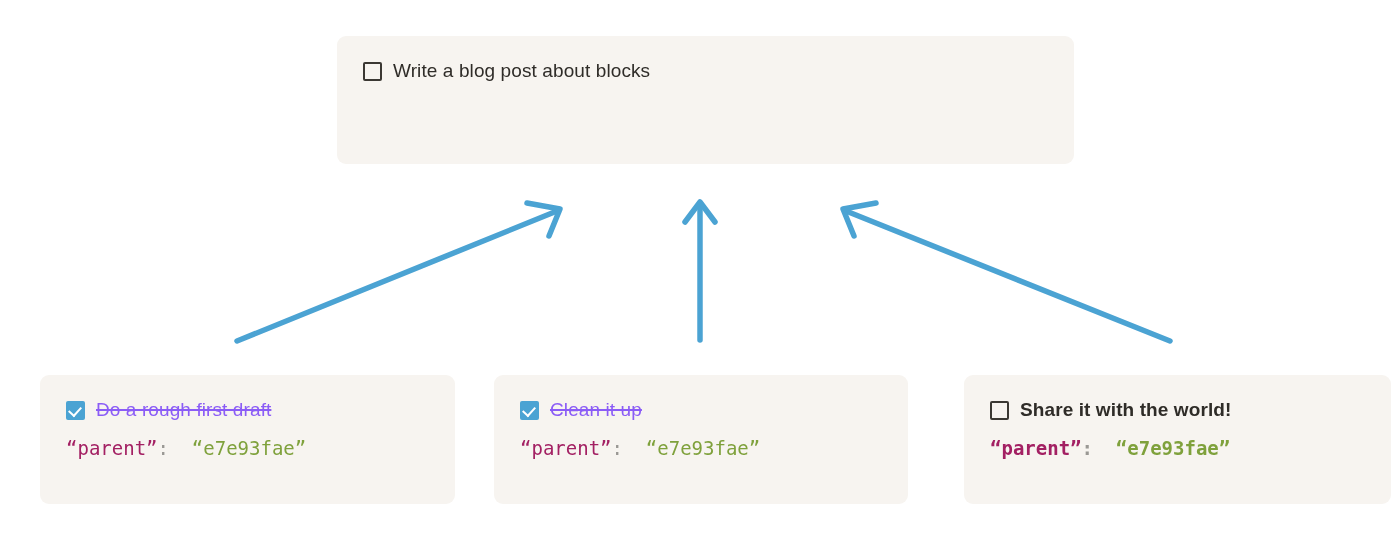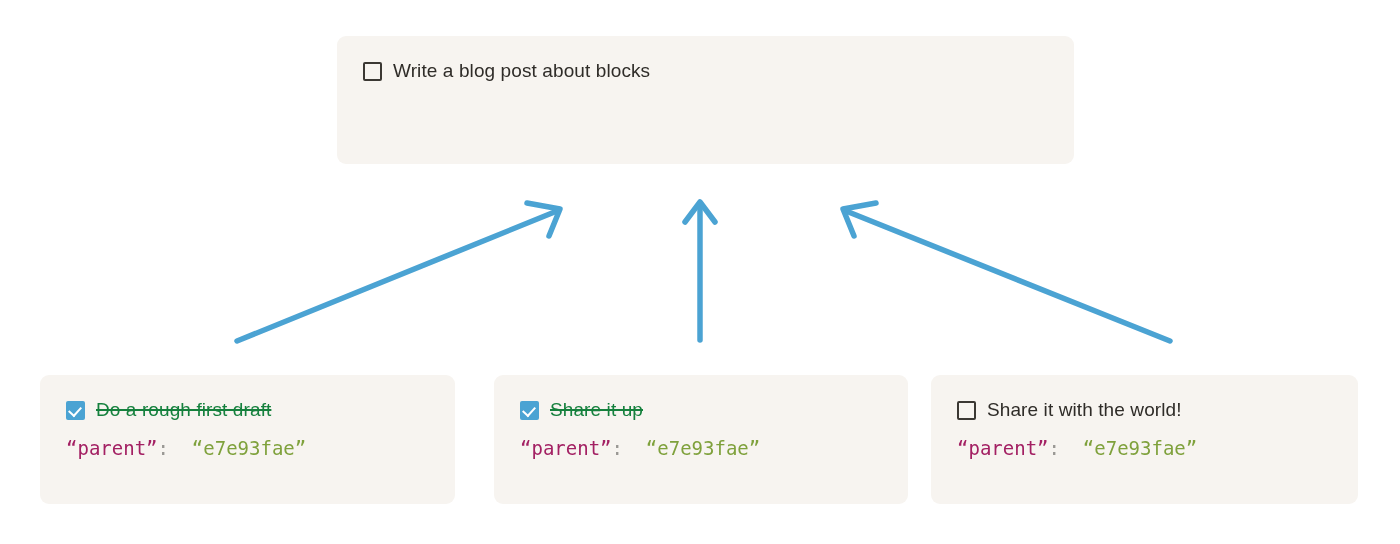--- a/index.html
+++ b/index.html
@@ -48,21 +48,21 @@
     width: 737px;
     height: 128px;
   }
 
   .card-child {
     top: 375px;
     height: 129px;
   }
   .card-child-1 { left: 40px;  width: 415px; }
   .card-child-2 { left: 494px; width: 414px; }
-  .card-child-3 { left: 931px; width: 427px; }
+  .card-child-3 { left: 964px; width: 427px; font-weight: bold; }
 
   
   .task-row {
     display: flex;
     align-items: center;
     gap: 11px;
     height: 26px;
   }
 
   .checkbox {
@@ -94,21 +94,21 @@
   }
 
   .task-label {
     font-size: 19px;
     line-height: 24px;
     color: #2f2c28;
     letter-spacing: 0.1px;
     white-space: nowrap;
   }
   .task-label.done {
-    color: #15803d;
+    color: #8b5cf6;
     text-decoration: line-through;
     text-decoration-thickness: 1.5px;
   }
 
   
   .code-row {
     margin-top: 12px;
     font-family: "DejaVu Sans Mono", "Liberation Mono", monospace;
     font-size: 19px;
     line-height: 26px;
@@ -156,21 +156,21 @@
     <div class="task-row">
       <span class="checkbox checked"></span>
       <span class="task-label done">Do a rough first draft</span>
     </div>
     <div class="code-row"><span class="code-key">“parent”</span><span class="code-colon">:</span><span class="sp">&nbsp;&nbsp;</span><span class="code-val">“e7e93fae”</span></div>
   </div>
 
   <div class="card card-child card-child-2">
     <div class="task-row">
       <span class="checkbox checked"></span>
-      <span class="task-label done">Share it up</span>
+      <span class="task-label done">Clean it up</span>
     </div>
     <div class="code-row"><span class="code-key">“parent”</span><span class="code-colon">:</span><span class="sp">&nbsp;&nbsp;</span><span class="code-val">“e7e93fae”</span></div>
   </div>
 
   <div class="card card-child card-child-3">
     <div class="task-row">
       <span class="checkbox unchecked"></span>
       <span class="task-label">Share it with the world!</span>
     </div>
     <div class="code-row"><span class="code-key">“parent”</span><span class="code-colon">:</span><span class="sp">&nbsp;&nbsp;</span><span class="code-val">“e7e93fae”</span></div>

